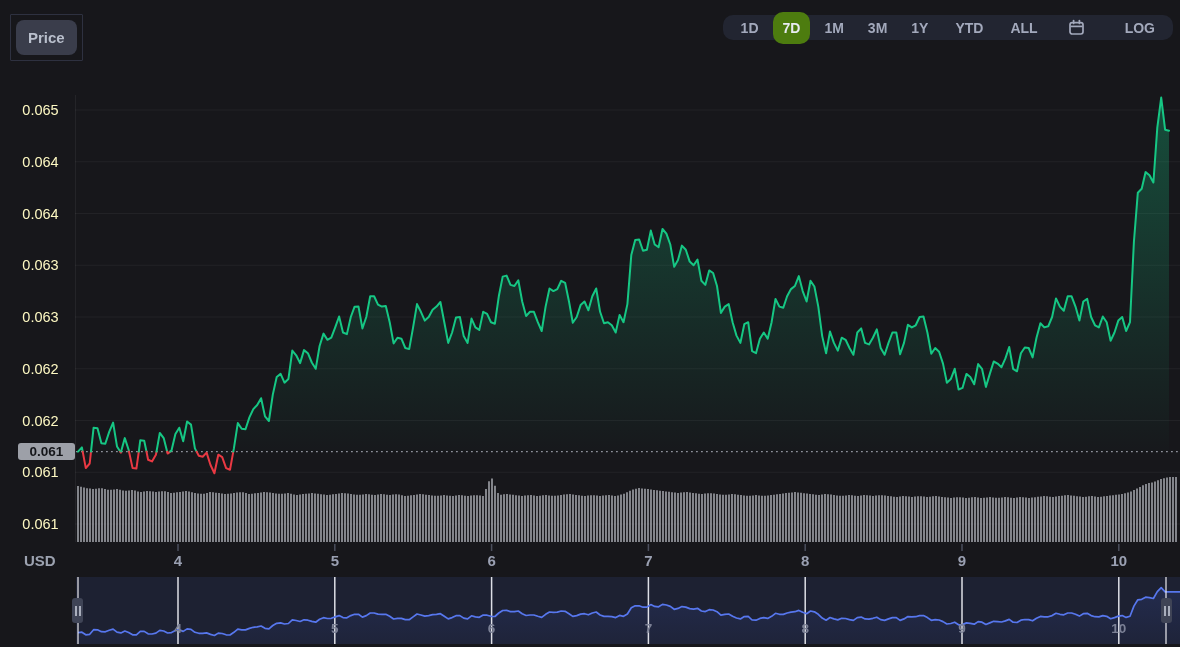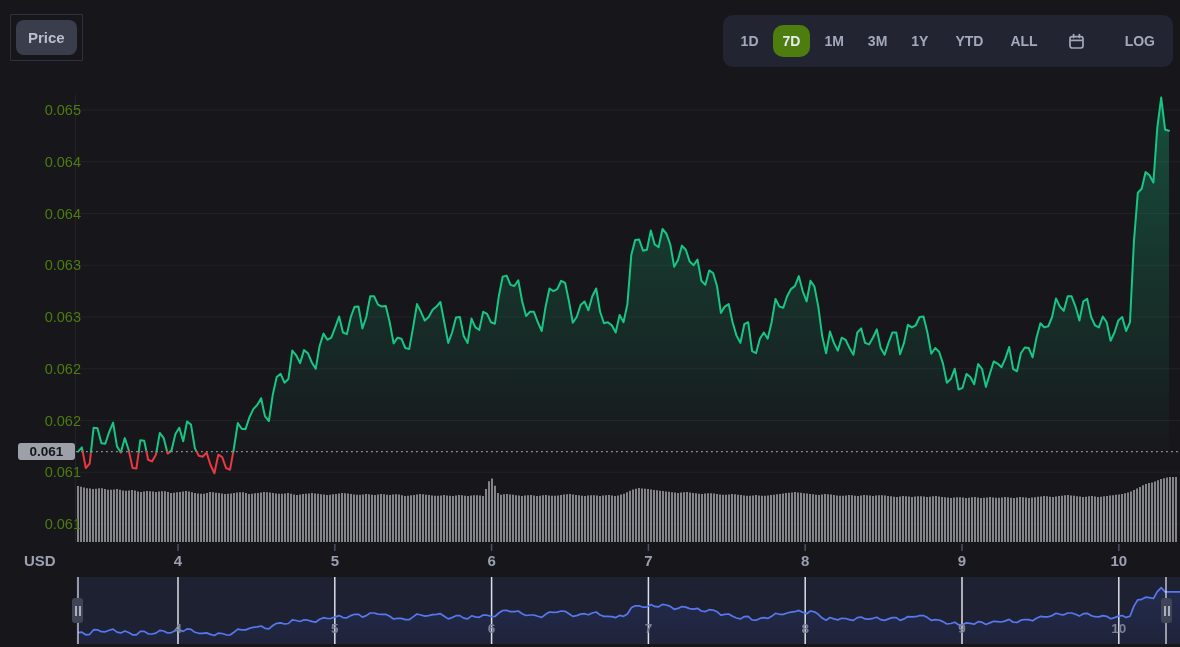--- a/index.html
+++ b/index.html
@@ -1,24 +1,24 @@
 <!DOCTYPE html>
 <html><head>
 <meta charset="utf-8">
 <style>
 html,body{margin:0;padding:0;background:#17171b;width:1180px;height:647px;overflow:hidden}
 #app{position:absolute;inset:0;width:1180px;height:647px;font-family:"Liberation Sans",sans-serif}
 svg#chart-svg{position:absolute;left:0;top:0}
 .tabs{position:absolute;left:10px;top:14px;display:flex;gap:6px;padding:5px;border:1px solid #2e3140;border-radius:1px}
 .tab{background:transparent;border:none;color:#8d94a9;font:600 15px "Liberation Sans",sans-serif;padding:9px 12px;border-radius:8px;cursor:pointer}
 .tab.sel{background:#3a3d4b;color:#b9bfcc}
-.ranges{position:absolute;top:15px;right:7px;height:52px;background:#222531;border-radius:10px;display:flex;align-items:center;padding:0 8px;gap:4px}
+.ranges{position:absolute;top:15px;right:7px;height:25px;background:#222531;border-radius:10px;display:flex;align-items:center;padding:0 8px;gap:4px}
 .rbtn{background:transparent;border:none;color:#a3a9bc;font:700 14px "Liberation Sans",sans-serif;padding:8px 10px;border-radius:10px;display:flex;align-items:center;cursor:pointer}
 .rbtn.sel{background:#4d7c0f;color:#e8ebf2}
-.ylab{position:absolute;left:16px;width:65px;text-align:right;font:500 14.5px "Liberation Sans",sans-serif;color:#4d7c0f}
+.ylab{position:absolute;left:8px;width:65px;text-align:center;font:500 14.5px "Liberation Sans",sans-serif;color:#fef9c3}
 .xlab{position:absolute;top:552px;font:600 15px "Liberation Sans",sans-serif;color:#9aa0b2;transform:translateX(-50%)}
 .nlab{position:absolute;top:621px;font:600 13.5px "Liberation Sans",sans-serif;color:#7b8095;transform:translateX(-50%)}
 #usd-label{position:absolute;left:24px;top:552px;font:700 15px "Liberation Sans",sans-serif;color:#9ca2b0}
 #price-pill{position:absolute;left:18px;top:443px;width:57px;height:17px;background:#9da0a8;border-radius:3px;color:#141519;font:700 13.5px "Liberation Sans",sans-serif;line-height:17px;text-align:center}
 #watermark{position:absolute;left:966px;top:397px;display:flex;align-items:center;gap:9px}
 #watermark span{font:500 21px "Liberation Sans",sans-serif;color:#e9ebf1;letter-spacing:.2px}
 .handle{position:absolute;top:598px;width:11px;height:25px;background:#3f4456;border-radius:3px;display:flex;align-items:center;justify-content:center;gap:2px}
 .handle i{width:2px;height:10px;background:#a9aebc;display:block}
 </style>
 </head>

